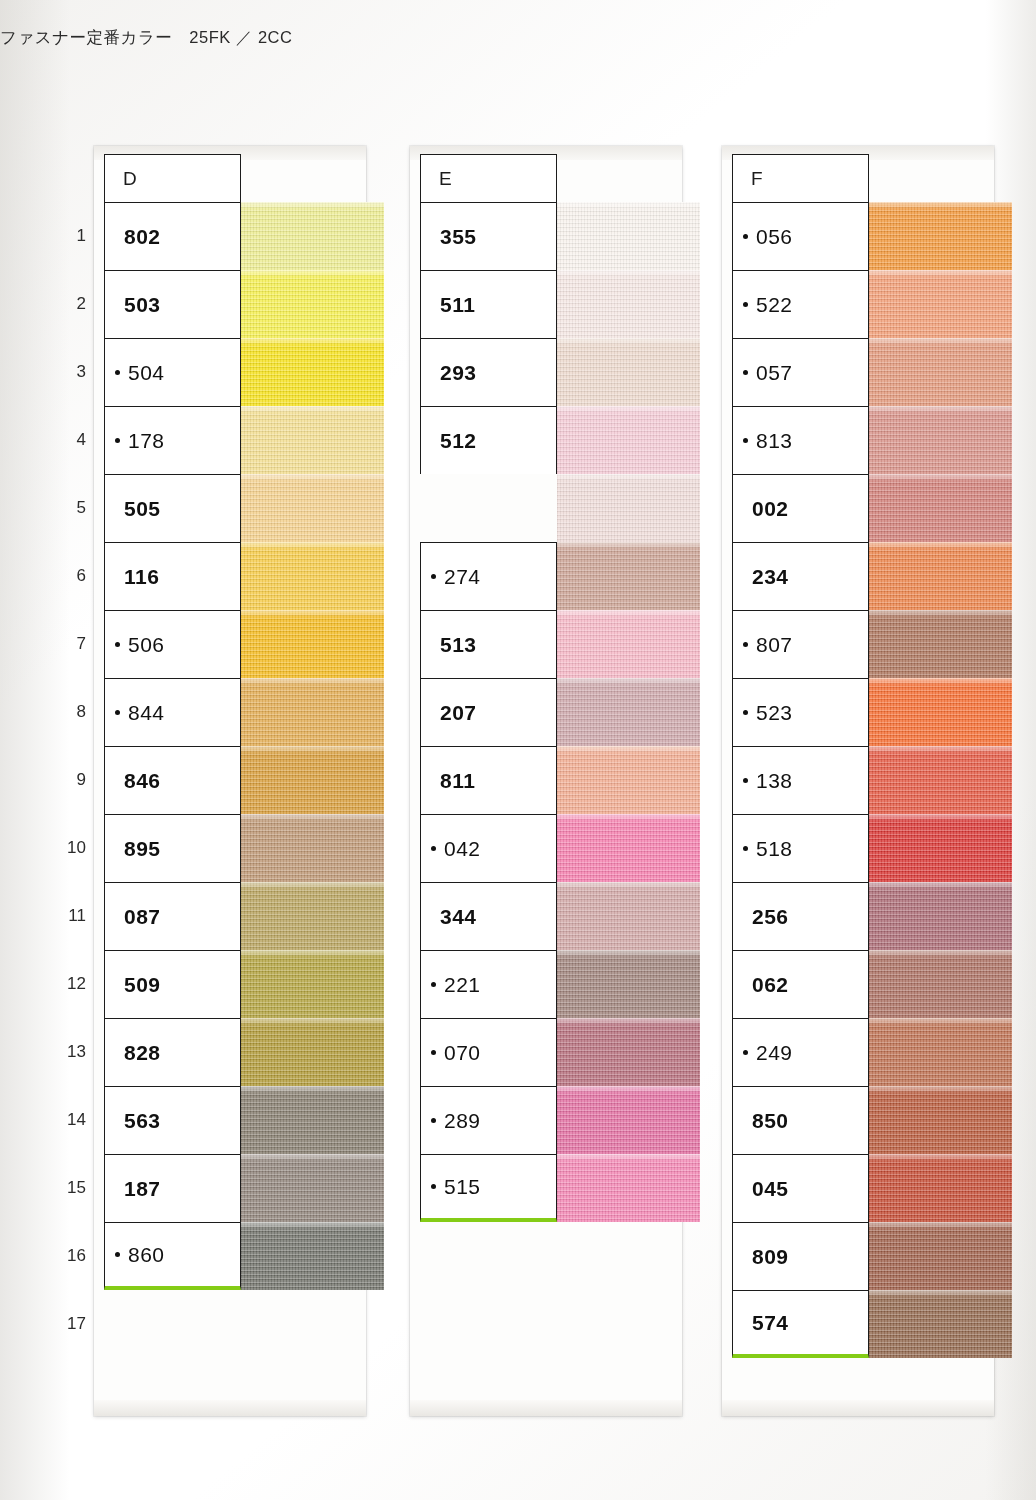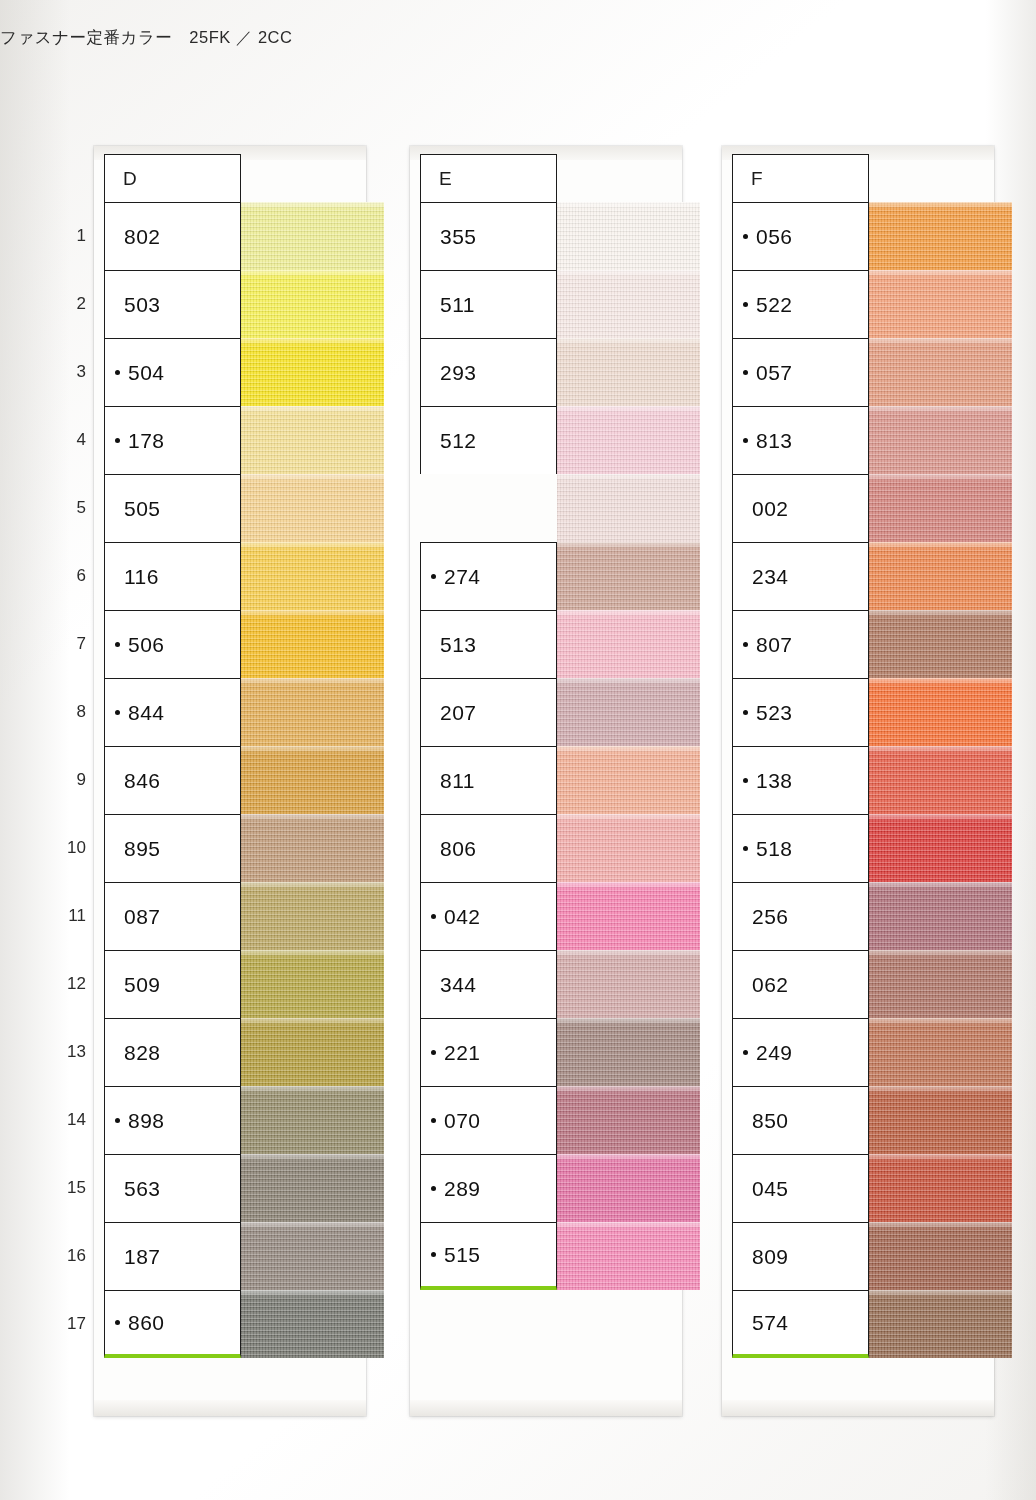--- a/index.html
+++ b/index.html
@@ -99,21 +99,21 @@
     display: inline-block;
     width: 5px;
     height: 5px;
     border-radius: 50%;
     background: #111;
     margin-left: 10px;
     margin-right: 4px;
     flex: 0 0 auto;
   }
   .code-text { margin-left: 4px; }
-  .code-cell.nodot .code-text { margin-left: 19px; }
+  .code-cell.nodot .code-text { margin-left: 19px; font-weight: bold; }
 
   .swatch {
     position: absolute;
     left: 137px;
     top: 0;
     width: 143px;
     height: 68px;
     overflow: hidden;
   }
   
@@ -305,27 +305,20 @@
           </div>
           <div class="swatch" style="background: rgb(176, 160, 59);"></div>
         </div>
         <div class="row">
           <div class="code-cell nodot">
             <span class="code-text">828</span>
           </div>
           <div class="swatch" style="background: rgb(174, 151, 51);"></div>
         </div>
         <div class="row">
-          <div class="code-cell">
-            <span class="dot"></span>
-            <span class="code-text">898</span>
-          </div>
-          <div class="swatch" style="background: rgb(141, 132, 96);"></div>
-        </div>
-        <div class="row">
           <div class="code-cell nodot">
             <span class="code-text">563</span>
           </div>
           <div class="swatch" style="background: rgb(130, 121, 106);"></div>
         </div>
         <div class="row">
           <div class="code-cell nodot">
             <span class="code-text">187</span>
           </div>
           <div class="swatch" style="background: rgb(140, 128, 118);"></div>
@@ -395,26 +388,20 @@
           </div>
           <div class="swatch" style="background: rgb(203, 164, 168);"></div>
         </div>
         <div class="row">
           <div class="code-cell nodot">
             <span class="code-text">811</span>
           </div>
           <div class="swatch" style="background: rgb(240, 169, 141);"></div>
         </div>
         <div class="row">
-          <div class="code-cell nodot">
-            <span class="code-text">806</span>
-          </div>
-          <div class="swatch" style="background: rgb(240, 167, 164);"></div>
-        </div>
-        <div class="row">
           <div class="code-cell">
             <span class="dot"></span>
             <span class="code-text">042</span>
           </div>
           <div class="swatch" style="background: rgb(244, 123, 171);"></div>
         </div>
         <div class="row">
           <div class="code-cell nodot">
             <span class="code-text">344</span>
           </div>

